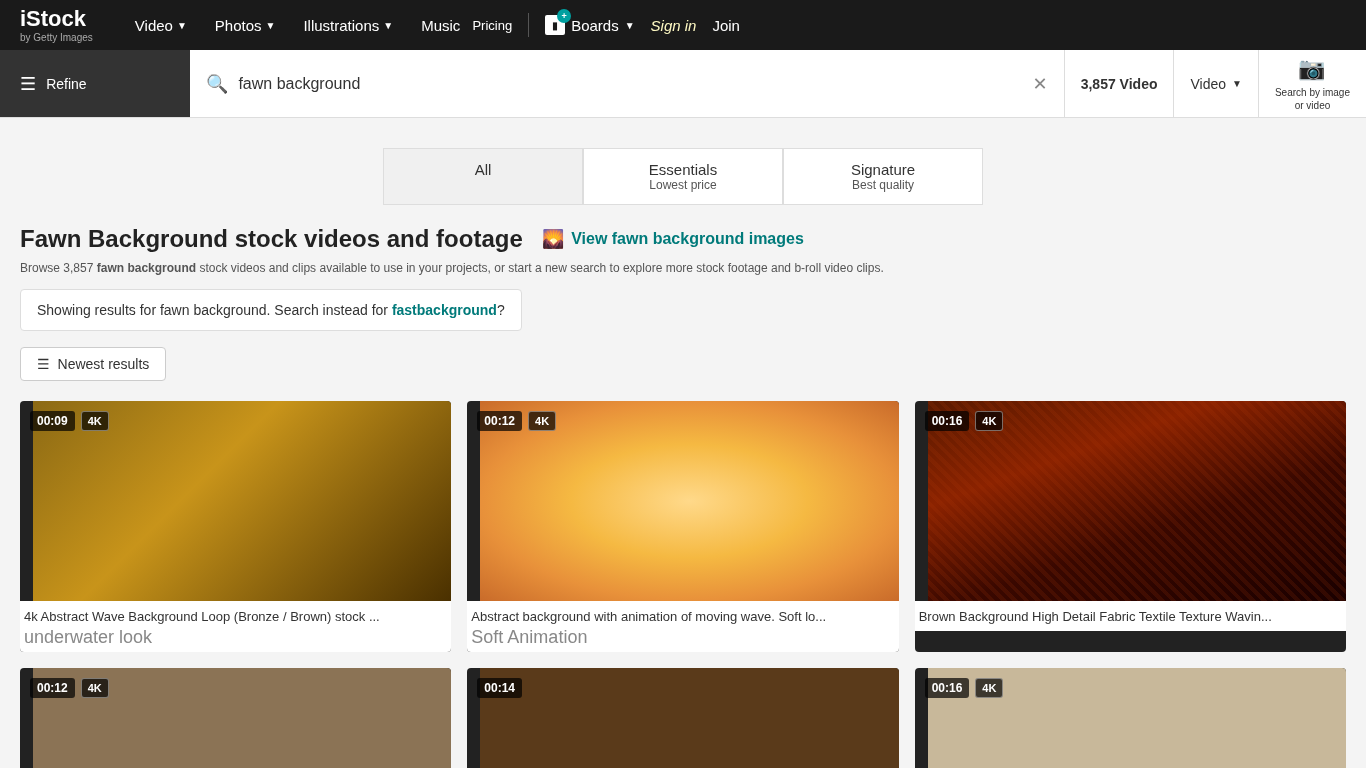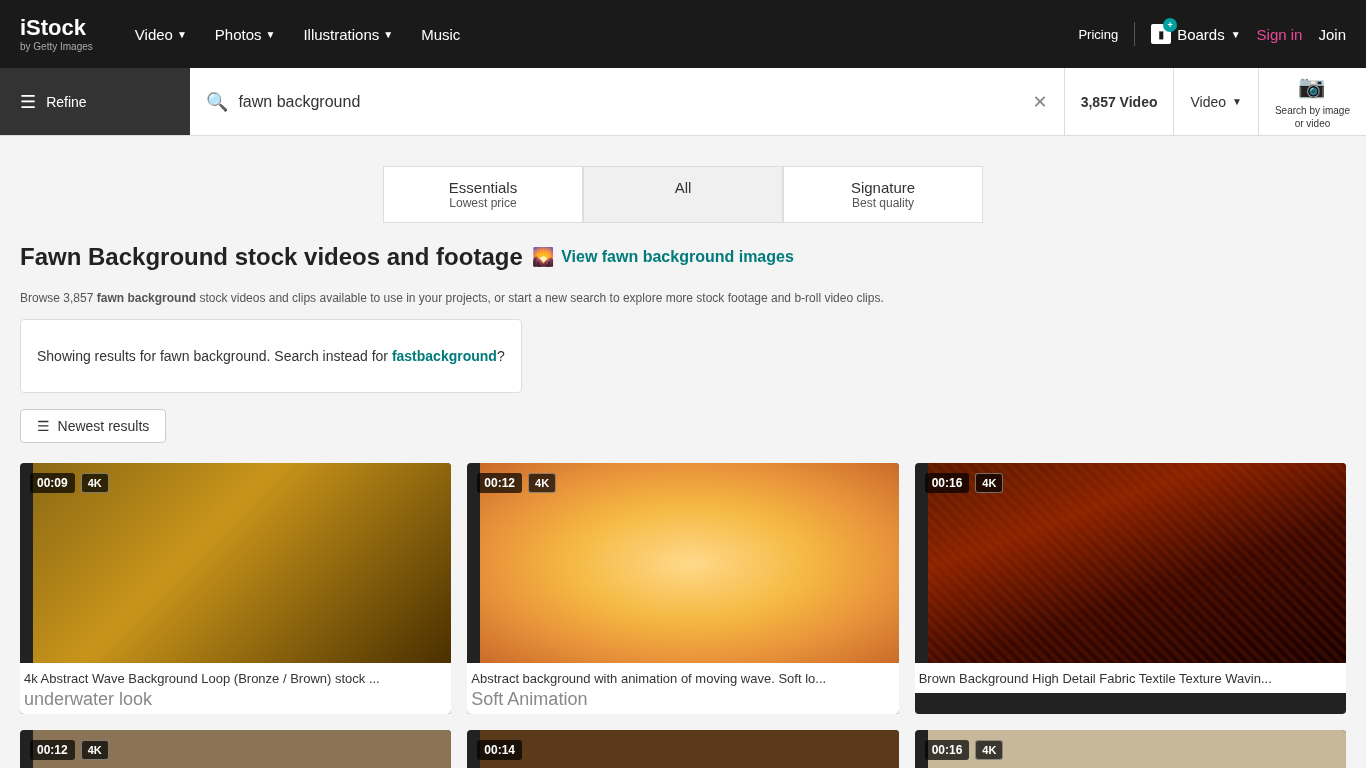--- a/index.html
+++ b/index.html
@@ -4,22 +4,22 @@
   <style>
     * { box-sizing: border-box; margin: 0; padding: 0; }
     body { font-family: Arial, sans-serif; background: #f4f4f4; color: #333; }
 
     
     .header {
       background: #1a1a1a;
       display: flex;
       align-items: center;
       padding: 0 20px;
-      height: 68px;
-      justify-content: space-between;
+      height: 50px;
+      justify-content: flex-start;
     }
     .header-left {
       display: flex;
       align-items: center;
       gap: 30px;
     }
     .logo {
       color: #fff;
       font-size: 22px;
       font-weight: bold;
@@ -96,23 +96,24 @@
       color: #fff;
       border-radius: 50%;
       width: 14px;
       height: 14px;
       font-size: 9px;
       display: flex;
       align-items: center;
       justify-content: center;
     }
     .sign-in-btn {
-      color: #ec4899;
+      color: #fef9c3;
       font-size: 15px;
       cursor: pointer;
+      font-style: italic;
     }
     .join-btn {
       color: #fff;
       font-size: 15px;
       cursor: pointer;
     }
 
     
     .search-bar-container {
       background: #fff;
@@ -241,24 +242,24 @@
     }
 
     
     .title-area {
       margin-bottom: 10px;
     }
     .page-title {
       font-size: 24px;
       font-weight: bold;
       color: #222;
-      margin-bottom: 20px;
-      display: flex;
-      align-items: center;
-      gap: 10px;
+      margin-bottom: 8px;
+      display: flex;
+      align-items: center;
+      gap: 20px;
     }
     .view-images-link {
       font-size: 16px;
       color: #007a7a;
       cursor: pointer;
       text-decoration: none;
       display: flex;
       align-items: center;
       gap: 6px;
     }
@@ -270,21 +271,21 @@
       color: #555;
       margin-bottom: 14px;
     }
     .bold { font-weight: bold; }
 
     
     .correction-bar {
       background: #fff;
       border: 1px solid #ddd;
       border-radius: 4px;
-      padding: 28px 16px;
+      padding: 12px 16px;
       font-size: 14px;
       color: #333;
       margin-bottom: 16px;
       display: inline-block;
     }
     .correction-bar a {
       color: #007a7a;
       text-decoration: none;
       font-weight: bold;
     }
@@ -471,26 +472,26 @@
       <span class="search-by-image-icon">📷</span>
       <span style="font-size:10px; color:#333;">Search by image<br>or video</span>
     </div>
   </div>
 </div>
 
 <div class="main-content">
 
   
   <div class="tabs-container">
+    <div class="tab active">
+      <span>All</span>
+    </div>
     <div class="tab white">
       <span>Essentials</span>
       <span class="tab-sublabel">Lowest price</span>
-    </div>
-    <div class="tab active">
-      <span>All</span>
     </div>
     <div class="tab white">
       <span>Signature</span>
       <span class="tab-sublabel">Best quality</span>
     </div>
   </div>
 
   
   <div class="title-area">
     <h1 class="page-title">

